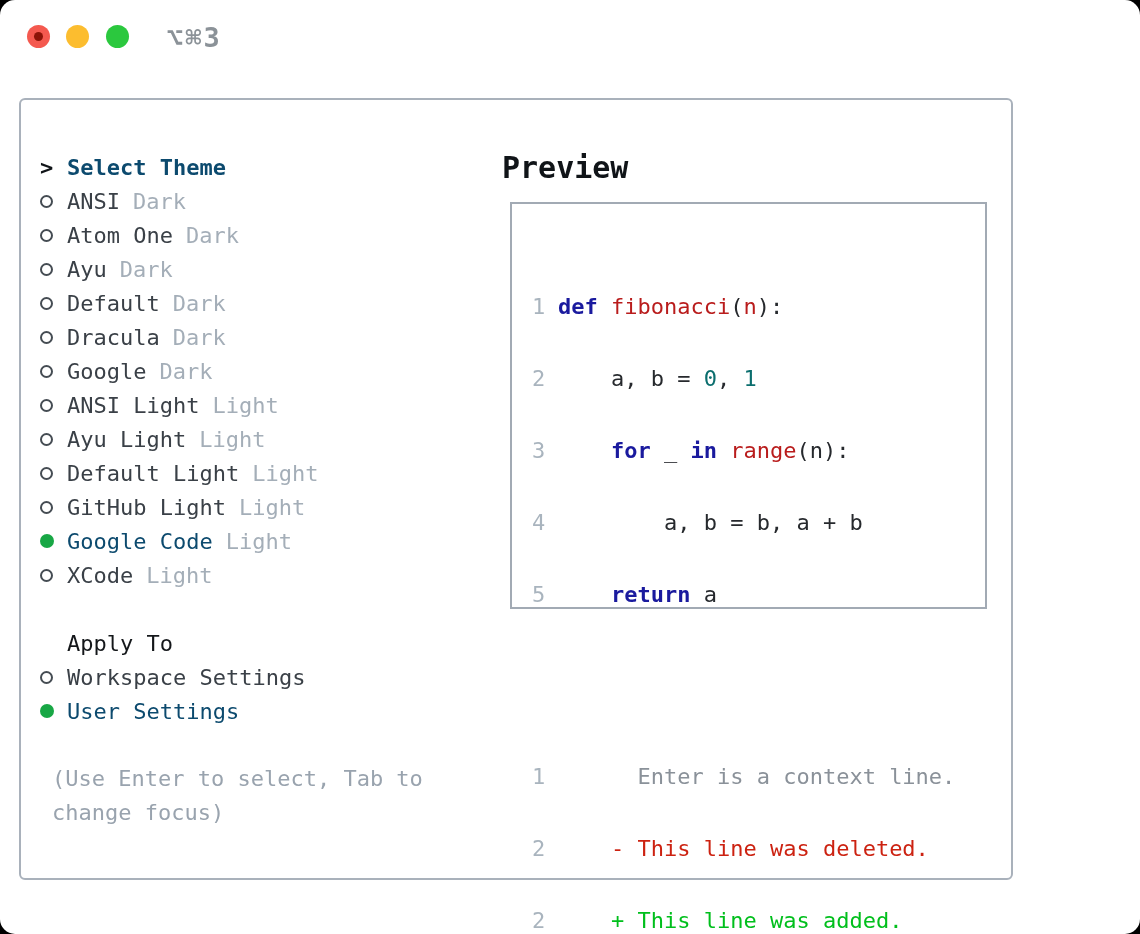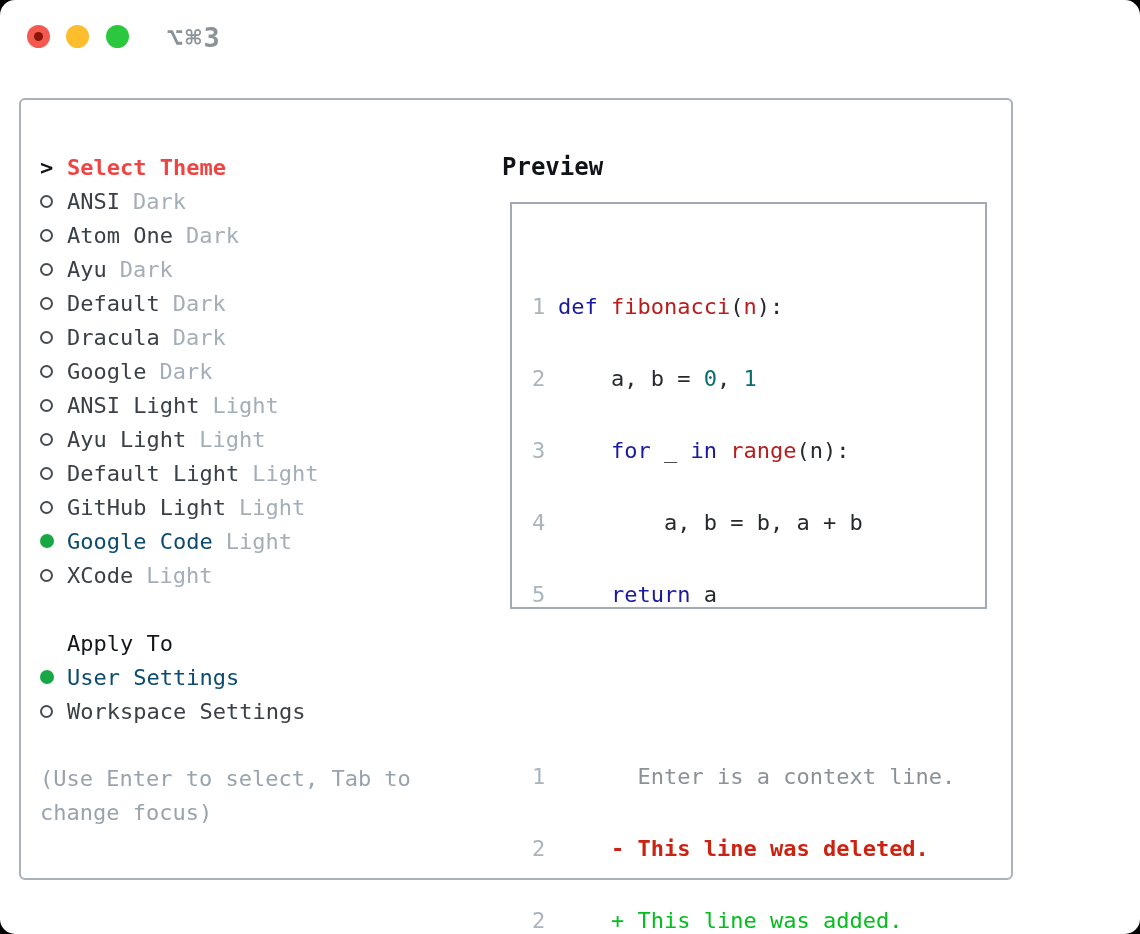--- a/index.html
+++ b/index.html
@@ -22,43 +22,43 @@
   
   .panel {
     position:absolute; left:19px; top:98px; width:994px; height:782px;
     border:2px solid #a9b1bb; border-radius:6px; background:#fff;
   }
   .row { height:34px; display:flex; align-items:center; white-space:pre; font-size:22px; color:#3a4047; }
   .marker { width:27px; flex:0 0 27px; display:flex; align-items:center; }
   .circle { width:13px; height:13px; border:2px solid #454c53; border-radius:50%; }
   .circle.sel { width:14px; height:14px; border:none; background:#18a745; }
   .prompt { font-weight:bold; color:#101418; font-size:22px; }
-  .hdr { font-weight:bold; color:#ef4444; }
+  .hdr { font-weight:bold; color:#0c4a6e; }
   .variant { color:#a4aeb8; margin-left:13px; }
   .sel-name { color:#0c4a6e; }
   .spacer { height:34px; }
   
   .left-col { position:absolute; left:19px; top:50px; width:445px; }
   .apply-hdr { color:#14171a; }
-  .hint { margin-top:0; font-size:22px; line-height:34px; color:#99a3ae; white-space:normal; width:440px; }
+  .hint { margin-top:0; font-size:22px; line-height:34px; color:#99a3ae; white-space:normal; width:440px;margin-left:12px; }
   
   .preview-title { position:absolute; left:481px; top:50px; height:34px; display:flex; align-items:center;
-                   font-size:24px; font-weight:bold; color:#101418; }
+                   font-size:30px; font-weight:bold; color:#101418; }
   .preview-box {
     position:absolute; left:489px; top:102px; width:477px; height:407px;
     border:2px solid #a2aab4; background:#fff; padding:47px 0 0 20px; white-space:pre;
   }
   .cline { height:34px; display:flex; align-items:center; font-size:22px; color:#26292d; }
   .lnum { display:inline-block; width:26px; color:#a9b4be; }
-  .tok-kw  { color:#1a1a9e; }
+  .tok-kw  { color:#1a1a9e;font-weight:bold; }
   .tok-fn  { color:#b91c1c; }
   .tok-num { color:#0b6e6e; }
   .tok-plain { color:#26292d; }
   .diff-context { color:#8a9199; }
-  .diff-deleted { color:#cc2211;font-weight:bold; }
+  .diff-deleted { color:#cc2211; }
   .diff-added   { color:#00bf1c; }
 </style>
 </head>
 <body>
 
 <div class="window">
 
   <div class="titlebar">
     <div class="tl-dot tl-red"></div>
     <div class="tl-dot tl-yellow"></div>
@@ -136,26 +136,26 @@
         <span class="variant">Light</span>
       </div>
 
       <div class="spacer"></div>
 
       <div class="row">
         <span class="marker"></span>
         <span class="apply-hdr">Apply To</span>
       </div>
       <div class="row">
+        <span class="marker"><span class="circle"></span></span>
+        <span>Workspace Settings</span>
+      </div>
+      <div class="row">
         <span class="marker"><span class="circle sel"></span></span>
         <span class="sel-name">User Settings</span>
-      </div>
-      <div class="row">
-        <span class="marker"><span class="circle"></span></span>
-        <span>Workspace Settings</span>
       </div>
 
       <div class="spacer"></div>
 
       <div class="hint">(Use Enter to select, Tab to change focus)</div>
     </div>
 
     <div class="preview-title">Preview</div>
 
     <div class="preview-box">

